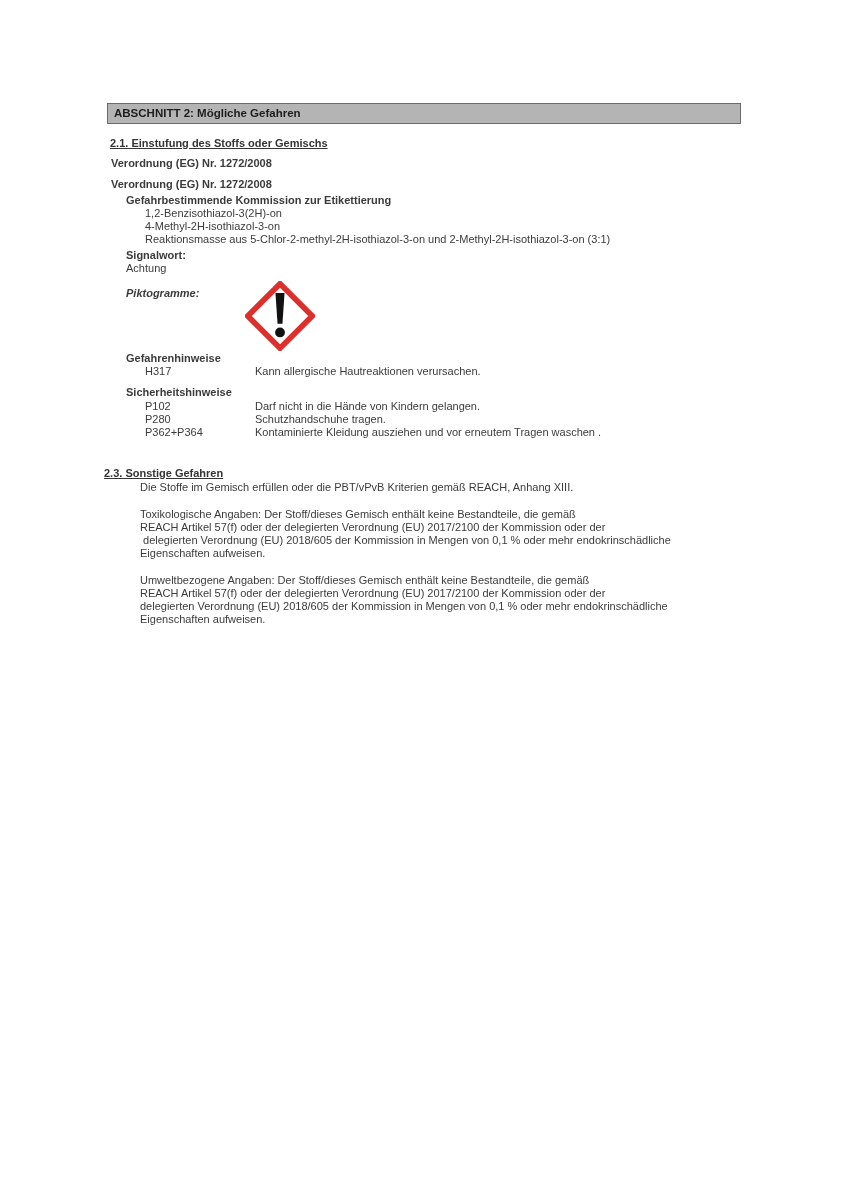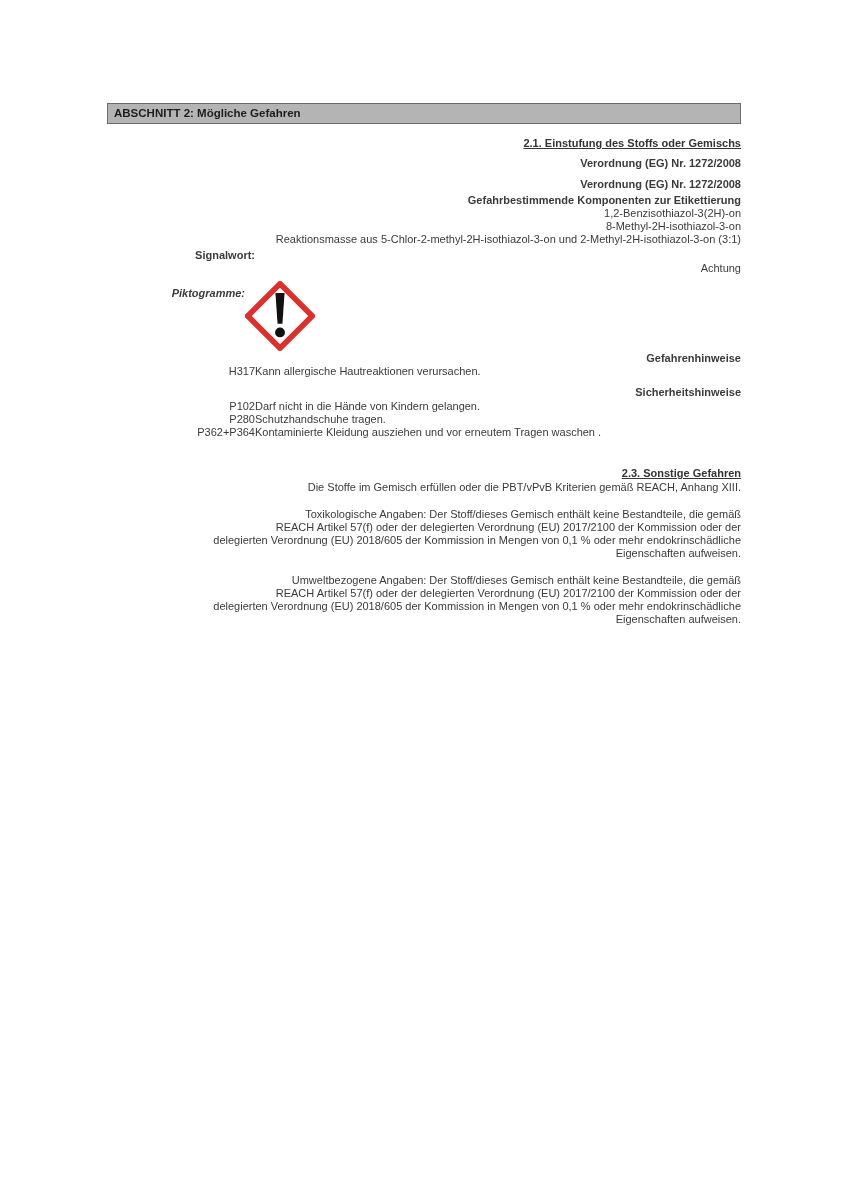--- a/index.html
+++ b/index.html
@@ -9,42 +9,41 @@
     font-family: "Liberation Sans", sans-serif;
     color: #3b3b3b;
     overflow: hidden;
   }
   .doc {
     position: relative;
     margin: 103px 0 0 107px;
     width: 634px;
     font-size: 11px;
     line-height: 13px;
-    text-align: right;
   }
   .section-bar {
     height: 21px;
     background: #b4b4b4;
     border: 1px solid #6b6b6b;
     display: flex;
     align-items: center;
     padding-left: 6px;
     font-weight: bold;
     font-size: 11.5px;
     color: #1d1d1d;
   }
   .sub-heading {
     font-weight: bold;
     text-decoration: underline;
     margin: 13px 0 0 3px;
     color: #343434;
   }
   .sub-heading.h23 { margin-left: -3px; margin-top: 28px; }
   .bold-line { font-weight: bold; }
-  .lvl1 { margin-left: 10px; }
+  .lvl1 { margin-left: 4px; }
   .lvl2 { margin-left: 19px; }
   .lvl3 { margin-left: 38px; }
   .wortlaut { margin-left: 41px; margin-top: 14px; }
   .mt7 { margin-top: 7px; }
   .mt8 { margin-top: 8px; }
   .mt3 { margin-top: 3px; }
   .mt1 { margin-top: 1px; }
   .mt14 { margin-top: 14px; }
   .pair-row { display: flex; }
   .pair-row .code { width: 110px; flex-shrink: 0; }
@@ -62,23 +61,23 @@
 <div class="doc">
 
   <div class="section-bar">
     <span>ABSCHNITT 2: Mögliche Gefahren</span>
   </div>
 
   <div class="sub-heading">2.1. Einstufung des Stoffs oder Gemischs</div>
   <div class="lvl1 bold-line mt7">Verordnung (EG) Nr. 1272/2008</div>
 
   <div class="lvl1 bold-line mt8">Verordnung (EG) Nr. 1272/2008</div>
-  <div class="lvl2 bold-line mt3">Gefahrbestimmende Komponenten zur Etikettierung</div>
+  <div class="lvl2 bold-line mt3">Gefahrbestimmende Kommission zur Etikettierung</div>
   <div class="lvl3">1,2-Benzisothiazol-3(2H)-on</div>
-  <div class="lvl3">8-Methyl-2H-isothiazol-3-on</div>
+  <div class="lvl3">4-Methyl-2H-isothiazol-3-on</div>
   <div class="lvl3">Reaktionsmasse aus 5-Chlor-2-methyl-2H-isothiazol-3-on und 2-Methyl-2H-isothiazol-3-on (3:1)</div>
 
   <div class="signal-row">
     <span class="label">Signalwort:</span>
     <span>Achtung</span>
   </div>
 
   <div class="picto-row">
     <span class="label">Piktogramme:</span>
     <span>

